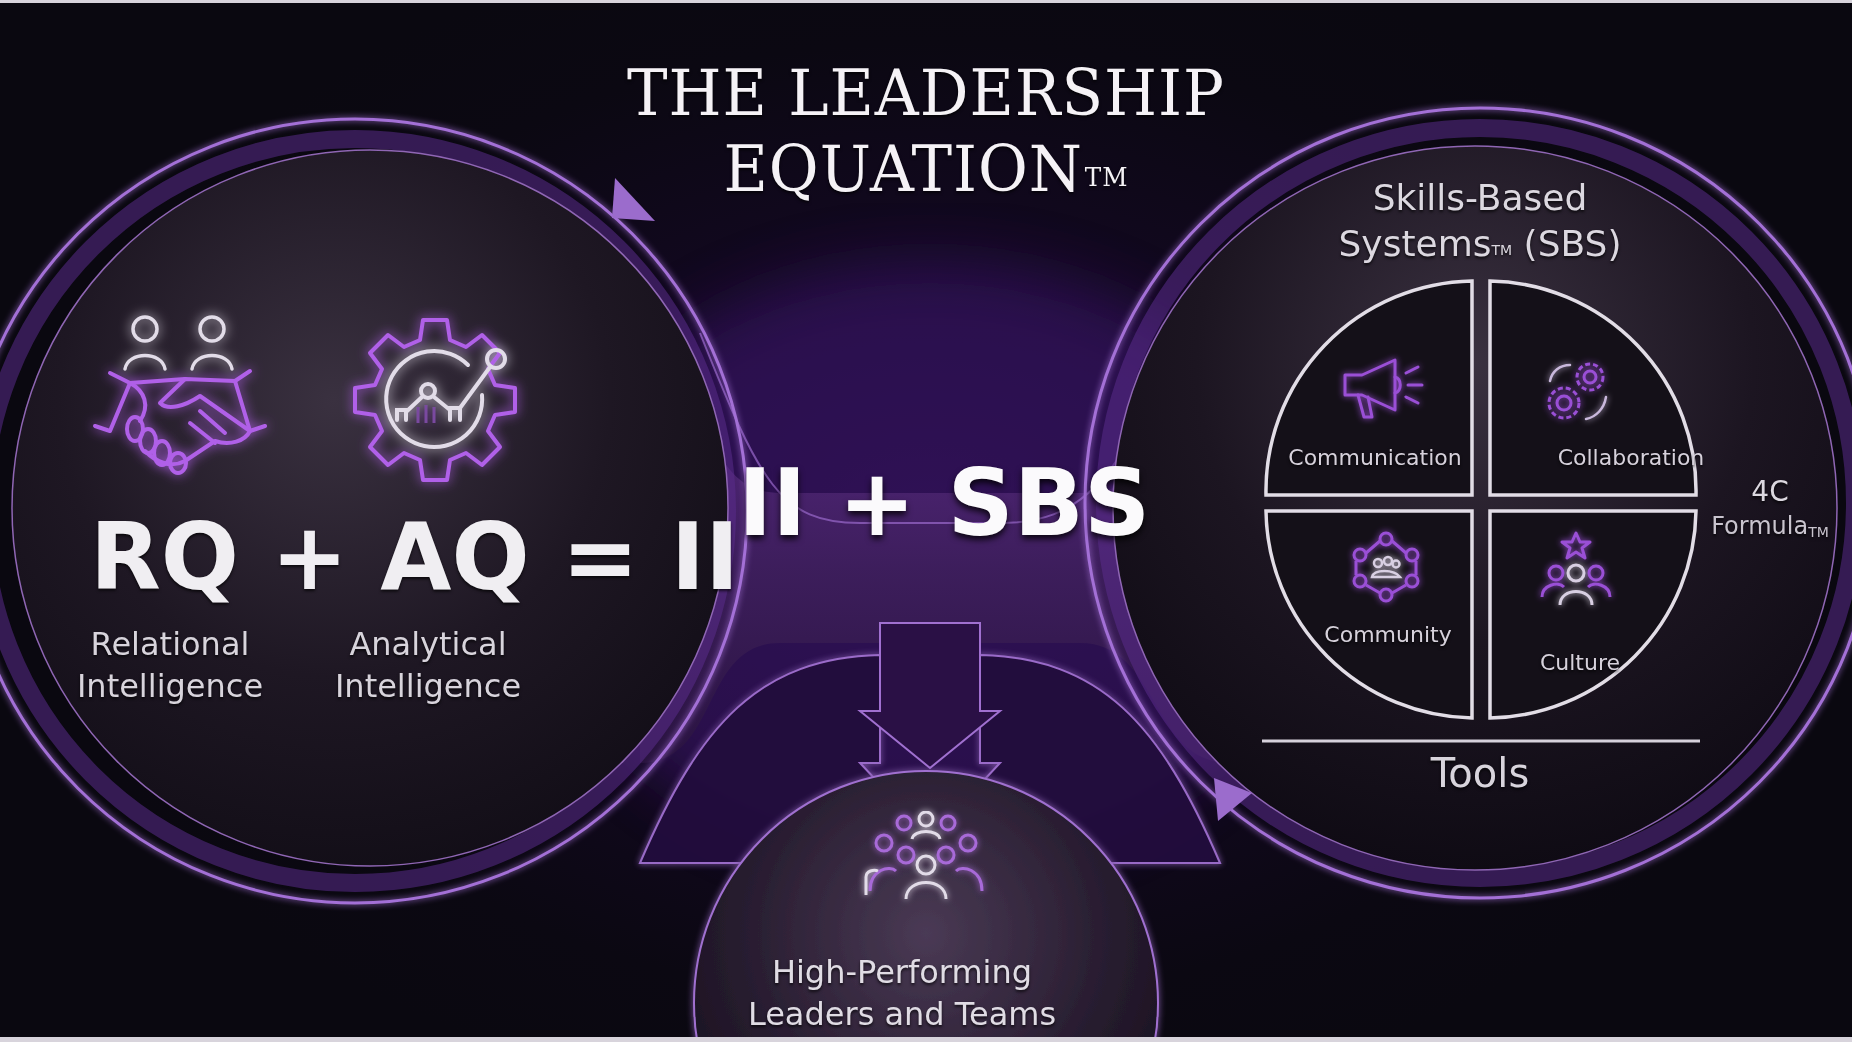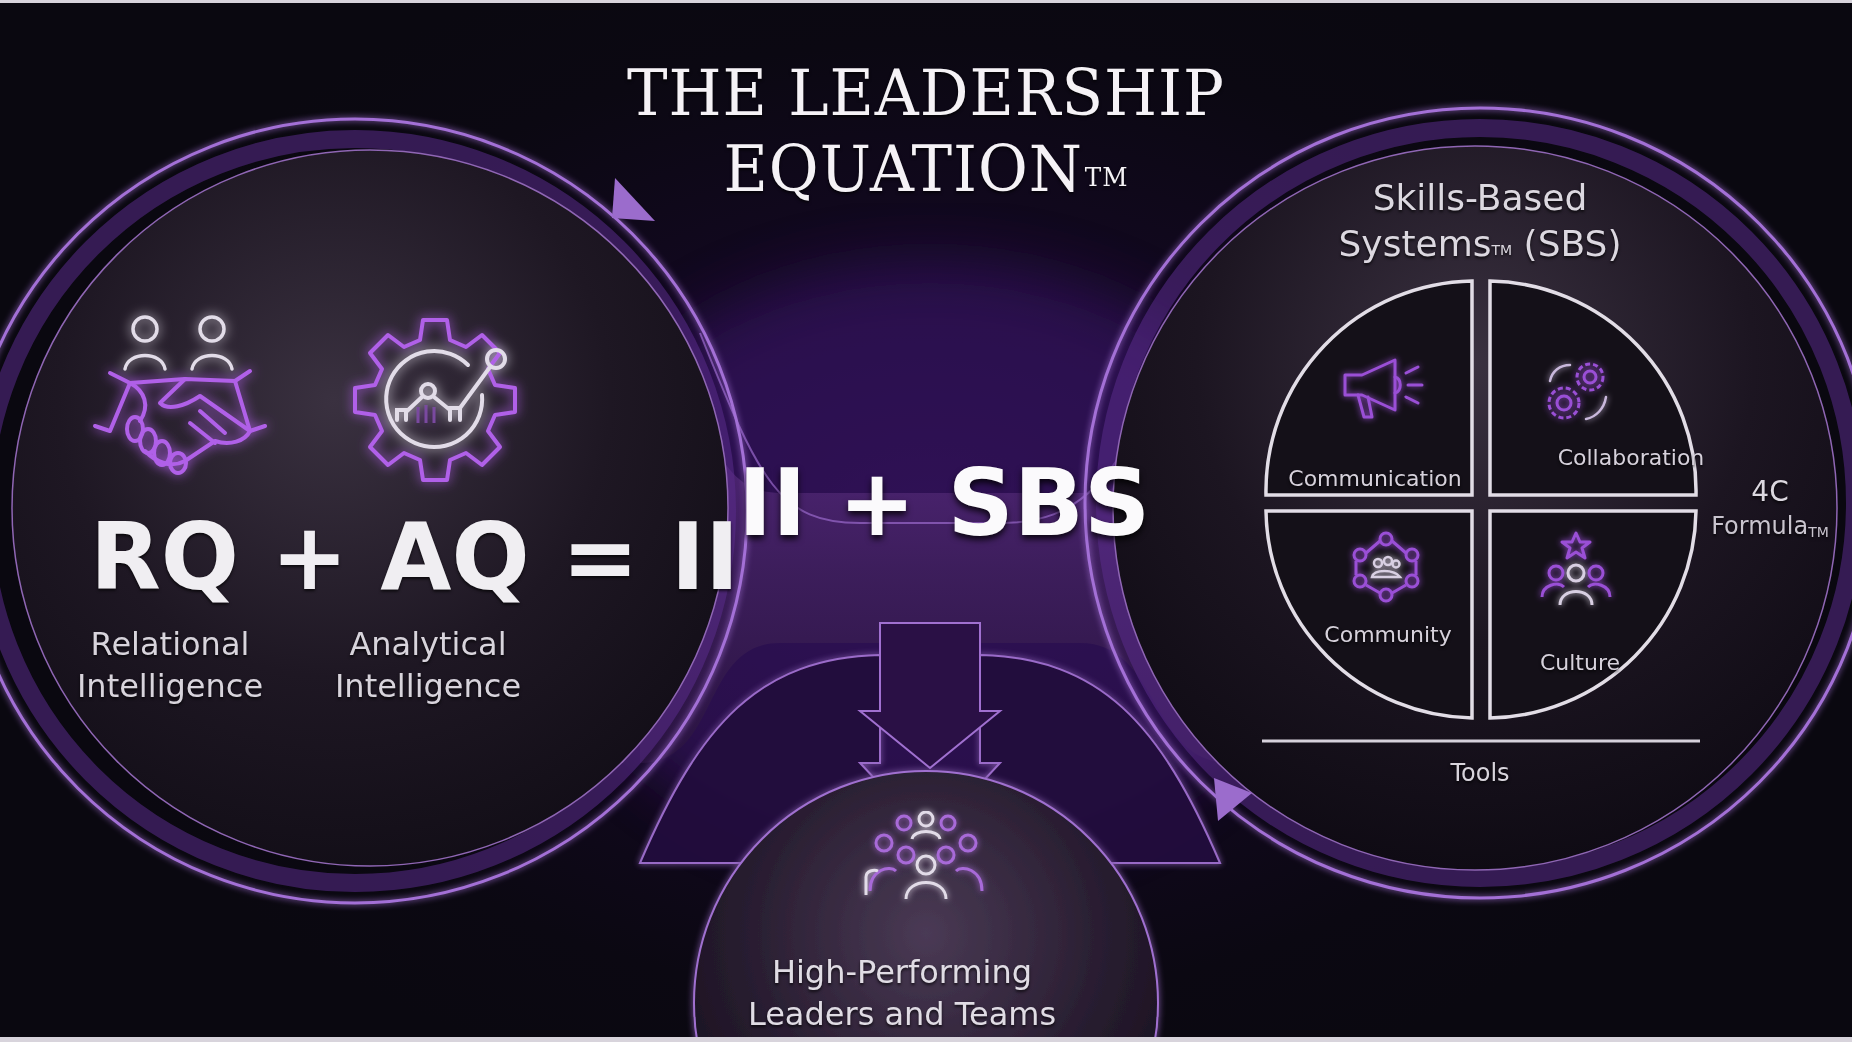--- a/index.html
+++ b/index.html
@@ -34,21 +34,21 @@
 
   .center-eq { left: 738px; width: 400px; top: 446px; font-size: 92px; font-weight: 700; line-height: 110px; color: #fbfafc; text-shadow: 0 4px 6px rgba(0,0,0,0.8); }
 
   .sbs-title { left: 1300px; width: 360px; top: 172px; font-size: 36px; line-height: 46px; color: #dcd8e0; }
 
   .quad-label { font-size: 22px; line-height: 28px; color: #d6d1db; position: absolute; text-align: center; white-space: nowrap; text-shadow: 0 2px 3px rgba(0,0,0,0.7); }
 
   .formula { left: 1705px; width: 130px; top: 472px; font-size: 28px; line-height: 34px; color: #dcd8e0; }
   .formula .f2 { font-size: 24px; color: #c9c4ce; }
 
-  .tools { left: 1380px; width: 200px; top: 750px; font-size: 24px; line-height: 40px; color: #d8d4dc; }
+  .tools { left: 1380px; width: 200px; top: 750px; font-size: 40px; line-height: 40px; color: #d8d4dc; }
 
   .hp { left: 692px; width: 420px; top: 912px; font-size: 32px; line-height: 42px; color: #e0dce4; margin-top: 36px; }
 
   .icon-box { position: absolute; }
 </style>
 </head>
 <body>
 
 <div class="canvas">
 
@@ -199,21 +199,21 @@
       <g fill="none" stroke="#9a4fd6" stroke-width="3" stroke-linejoin="round" stroke-linecap="round">
         <path d="M 5 20 L 22 20 L 55 5 L 55 55 L 22 40 L 5 40 Z"></path>
         <path d="M 18 40 L 24 62 L 32 62 L 28 42"></path>
         <path d="M 55 22 C 62 24, 62 36, 55 38"></path>
         <line x1="66" y1="18" x2="78" y2="12"></line>
         <line x1="68" y1="30" x2="82" y2="30"></line>
         <line x1="66" y1="42" x2="78" y2="48"></line>
       </g>
     </svg>
   </div>
-  <div class="quad-label" style="left:1280px; width:190px; top:462px;">Communication</div>
+  <div class="quad-label" style="left:1280px; width:190px; top:441px;">Communication</div>
 
   <div class="icon-box" style="left:1538px; top:352px; width:80px; height:75px;">
     <svg width="80" height="75" viewBox="0 0 80 75" filter="url(#softglow)">
       <g fill="none" stroke="#9a4fd6" stroke-width="3">
         <circle cx="52" cy="22" r="13" stroke-dasharray="5 3"></circle>
         <circle cx="52" cy="22" r="6"></circle>
         <circle cx="26" cy="48" r="15" stroke-dasharray="5 3"></circle>
         <circle cx="26" cy="48" r="7"></circle>
       </g>
       <g fill="none" stroke="#c9b8dc" stroke-width="2.5" stroke-linecap="round">

